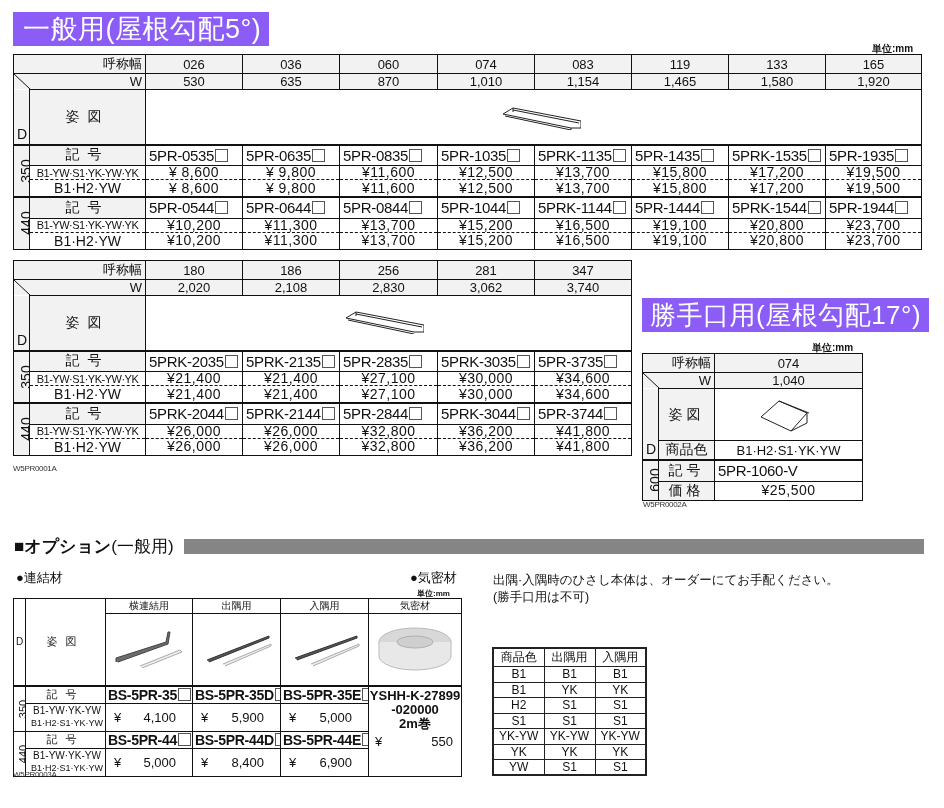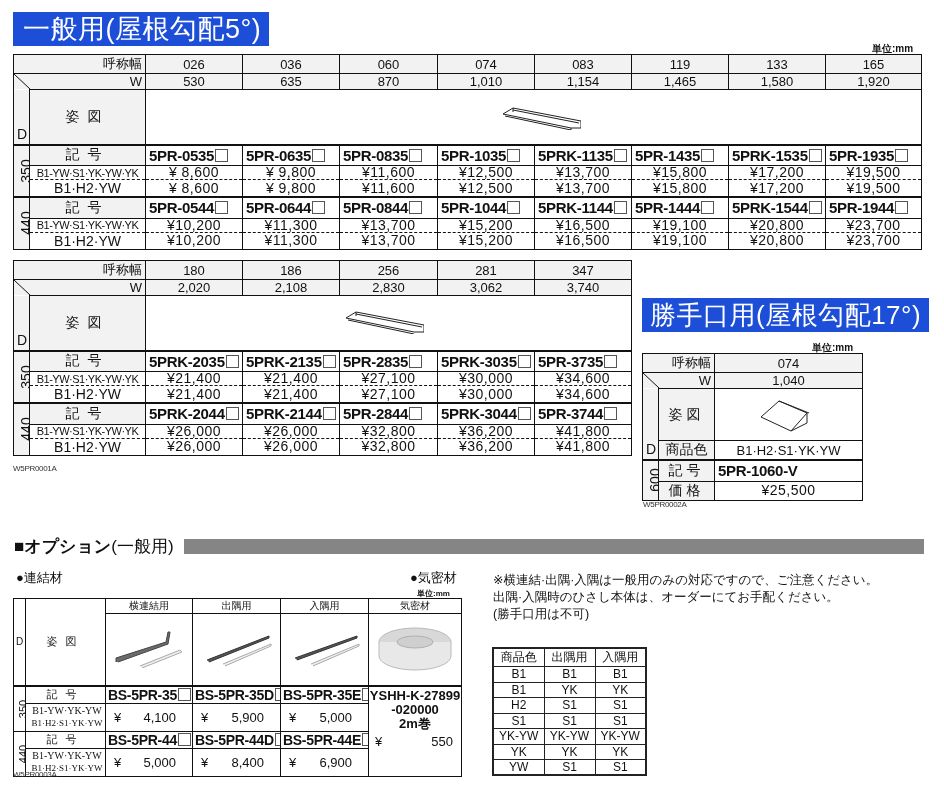--- a/index.html
+++ b/index.html
@@ -1,30 +1,30 @@
 <!DOCTYPE html>
 <html><head>
 <meta charset="utf-8">
 <style>
   * { box-sizing: border-box; margin: 0; padding: 0; }
   html, body { width: 944px; height: 808px; background: #ffffff; overflow: hidden; }
   body { position: relative; font-family: "Liberation Sans", "DejaVu Sans", sans-serif; color: #111; }
 
   .title-bar {
-    position: absolute; background: #1d4ed8; color: #fff;
+    position: absolute; background: #8b5cf6; color: #fff;
     font-size: 27px; line-height: 34px; padding: 0 8px 0 10px; letter-spacing: 0.5px;
   }
   .unit { position: absolute; font-size: 10px; font-weight: bold; }
   .code-note { position: absolute; font-size: 8px; color: #333; letter-spacing: -0.3px; }
 
   table.spec { position: absolute; border-collapse: collapse; table-layout: fixed; }
   table.spec td { border: 1px solid #111; text-align: center; vertical-align: middle; padding: 0; white-space: nowrap; overflow: hidden; }
   table.spec td.hdr { background: #f2f2f2; }
   .thick-top td { border-top: 2px solid #111 !important; }
-  td.sym { font-weight: bold; font-size: 15px; text-align: left !important; padding-left: 3px !important; letter-spacing: -0.3px; }
+  td.sym { font-weight: normal; font-size: 15px; text-align: left !important; padding-left: 3px !important; letter-spacing: -0.3px; }
   .box { display: inline-block; width: 13px; height: 13px; border: 1px solid #555; vertical-align: -1px; margin-left: 1px; background: #fff; }
   td.price { font-size: 14px; letter-spacing: 0.5px; line-height: 13px; }
   tr.dash-bottom td.price, tr.dash-bottom td.clabel { border-bottom: 1px dashed #111; }
   tr.dash-top td.price, tr.dash-top td.clabel { border-top: 1px dashed #111; }
   td.clabel { font-size: 11px; letter-spacing: -0.5px; }
   td.clabel.big { font-size: 14px; letter-spacing: 0; }
   td.lbl { font-size: 14px; letter-spacing: 8px; }
   td.vert { font-size: 14px; }
   .vtext { display: inline-block; transform: rotate(-90deg); }
   td.rightlbl { text-align: right !important; padding-right: 3px !important; font-size: 13px; }
@@ -40,21 +40,21 @@
   .bullet { position: absolute; font-size: 13px; }
   .notes { position: absolute; left: 493px; top: 572px; font-size: 12.5px; line-height: 17px; }
   table.colors { position: absolute; border-collapse: collapse; left: 492px; top: 647px; }
   table.colors td { border: 1px solid #222; font-size: 12px; text-align: center; width: 51px; height: 15.5px; padding: 0; }
   table.colors { border: 2px solid #222; }
 
   td.opt-sym { font-weight: bold; font-size: 14px; text-align: left !important; padding-left: 2px !important; letter-spacing: -0.3px; }
   td.opt-price { font-size: 13px; }
   td.opt-price .y { float: left; padding-left: 8px; }
   td.opt-price .v { float: right; padding-right: 16px; }
-  td.smallcol { font-size: 10px; line-height: 12px; text-align: center; padding-left: 3px !important; font-family: Liberation Serif, serif; }
+  td.smallcol { font-size: 10px; line-height: 12px; text-align: center; padding-left: 3px !important; }
 </style>
 </head>
 <body>
 
 <div class="title-bar" style="left:13px; top:12px;">
   <span>一般用(屋根勾配5°)</span>
 </div>
 <div class="unit" style="left:872px; top:42px;">単位:mm</div>
 
 <table class="spec" style="left:13px; top:54px; width:908px;">
@@ -453,21 +453,20 @@
     <td class="opt-price">
           <span class="y">¥</span>
           <span class="v">6,900</span>
         </td>
   </tr>
 </tbody>
   </table>
 <div class="code-note" style="left:13px; top:770px;">W5PR0003A</div>
 
 <div class="notes">
-  <div>※横連結·出隅·入隅は一般用のみの対応ですので、ご注意ください。</div>
   <div>出隅·入隅時のひさし本体は、オーダーにてお手配ください。</div>
   <div>(勝手口用は不可)</div>
 </div>
 
 <table class="colors">
   <tbody>
       <tr>
     <td>商品色</td>
     <td>出隅用</td>
     <td>入隅用</td>

